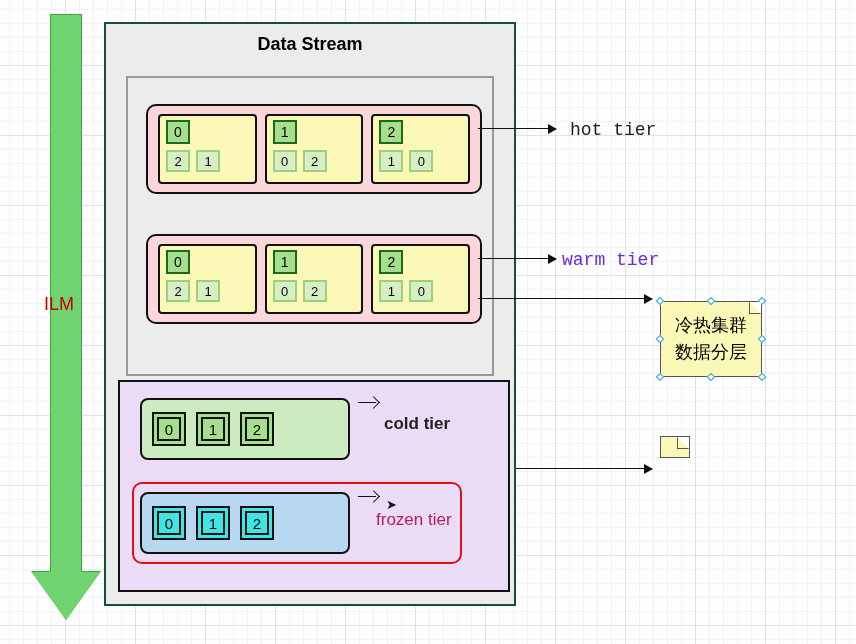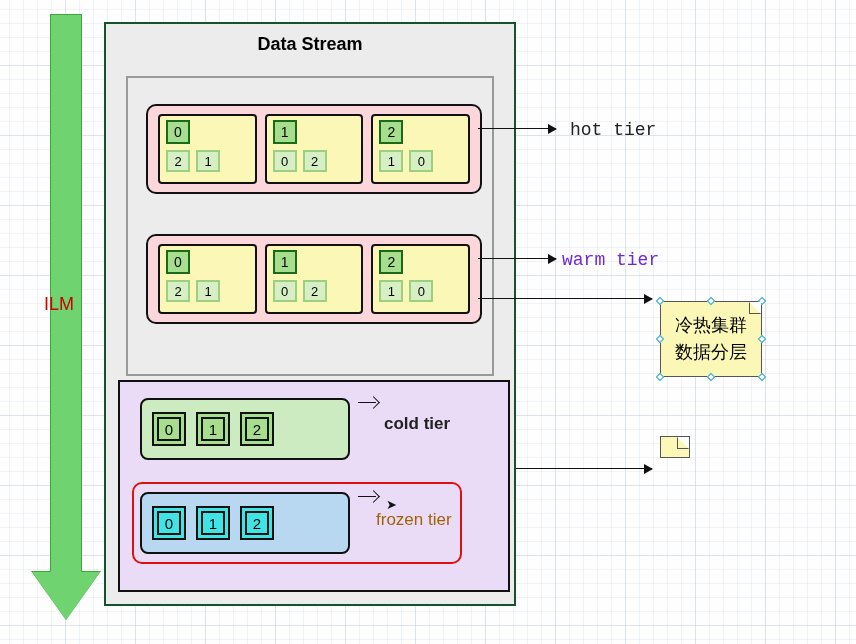--- a/index.html
+++ b/index.html
@@ -194,21 +194,21 @@
     position:absolute;
     font-size:18px;
     font-family:Liberation Mono, monospace;
   }
   .lbl-hot   { left: 570px; top: 120px; color:#222; }
   .lbl-warm  { left: 562px; top: 250px; color:#6d28d9; }
   .lbl-cold-internal {
     position:absolute; left: 264px; top: 32px; font-size:17px; color:#222;font-weight:bold;
   }
   .lbl-frozen-internal {
-    position:absolute; left: 256px; top: 128px; font-size:17px; color:#a16207;
+    position:absolute; left: 256px; top: 128px; font-size:17px; color:#be185d;
   }
 
   
   .note {
     position:absolute;
     background:#fbf7b6;
     border:1px solid #555;
     padding:10px 14px;
     font-size:18px;
     line-height:1.5;

